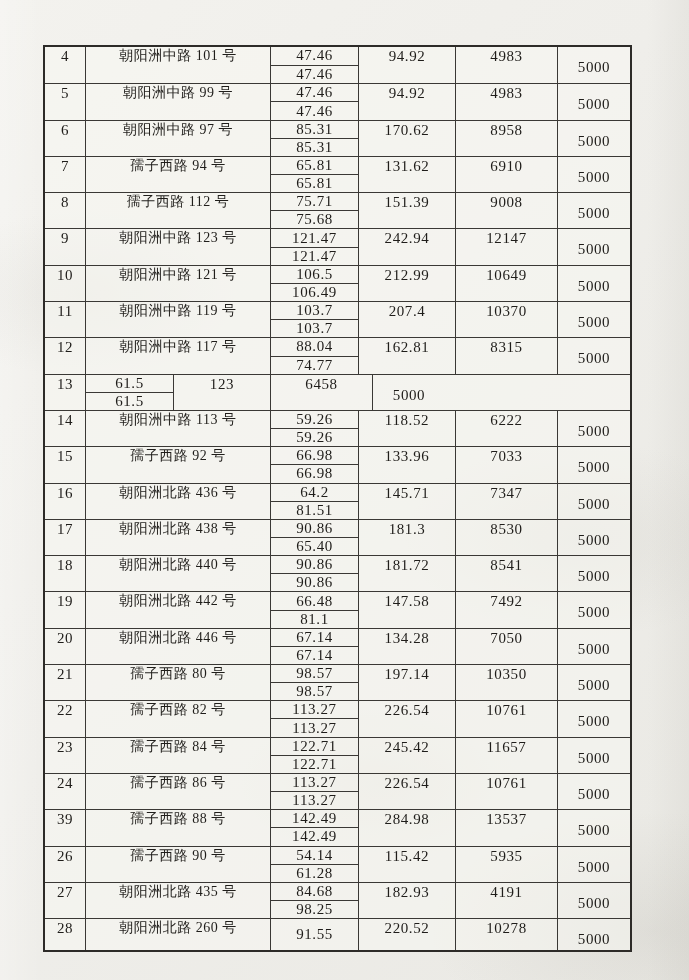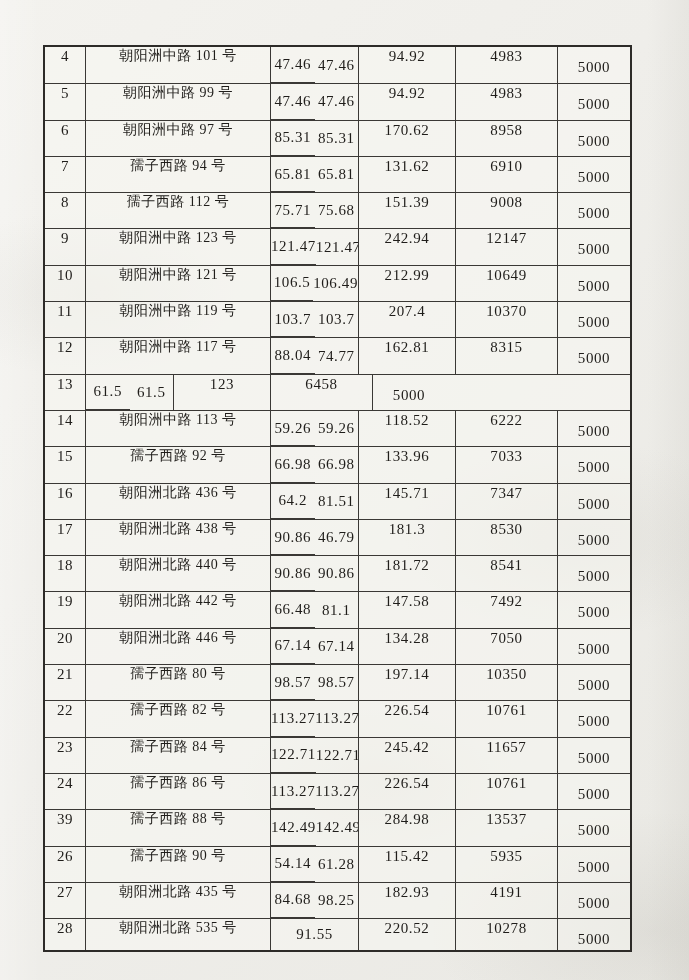--- a/index.html
+++ b/index.html
@@ -55,21 +55,21 @@
     overflow: hidden;
   }
   .cell:not(.c3) {
     display: flex;
     justify-content: center;
     align-items: flex-start;
     line-height: 18.5px;
   }
   .c1 { flex: 0 0 41px;  border-right: 1.5px solid #3a3835; font-size: 15px; }
   .c2 { flex: 0 0 185px; border-right: 1.5px solid #3a3835; font-size: 14px; letter-spacing: 0.5px; white-space: nowrap; }
-  .c3 { flex: 0 0 88px;  border-right: 1.5px solid #3a3835; display: flex; }
+  .c3 { flex: 0 0 88px;  border-right: 1.5px solid #3a3835; display: flex; flex-direction: column; }
   .c4 { flex: 0 0 97px;  border-right: 1.5px solid #3a3835; font-size: 15px; }
   .c5 { flex: 0 0 102px; border-right: 1.5px solid #3a3835; font-size: 15px; }
   .c6 { flex: 0 0 72px;  font-size: 15px; margin-top: 11px; }
   .c1, .c4, .c5, .c6, .sub { letter-spacing: 0.6px; }
   .sub {
     flex: 1 1 50%;
     display: flex;
     justify-content: center;
     align-items: center;
     font-size: 15px;
@@ -222,21 +222,21 @@
     </div>
     <div class="cell c4">145.71</div>
     <div class="cell c5">7347</div>
     <div class="cell c6">5000</div>
   </div>
       <div class="trow">
     <div class="cell c1">17</div>
     <div class="cell c2">朝阳洲北路 438 号</div>
     <div class="cell c3">
       <div class="sub sub1">90.86</div>
-      <div class="sub sub2">46.79</div>
+      <div class="sub sub2">65.40</div>
     </div>
     <div class="cell c4">181.3</div>
     <div class="cell c5">8530</div>
     <div class="cell c6">5000</div>
   </div>
       <div class="trow">
     <div class="cell c1">18</div>
     <div class="cell c2">朝阳洲北路 440 号</div>
     <div class="cell c3">
       <div class="sub sub1">90.86</div>
@@ -340,21 +340,21 @@
     <div class="cell c3">
       <div class="sub sub1">84.68</div>
       <div class="sub sub2">98.25</div>
     </div>
     <div class="cell c4">182.93</div>
     <div class="cell c5">4191</div>
     <div class="cell c6">5000</div>
   </div>
       <div class="trow partial">
     <div class="cell c1">28</div>
-    <div class="cell c2">朝阳洲北路 535 号</div>
+    <div class="cell c2">朝阳洲北路 260 号</div>
     <div class="cell c3">
       <div class="sub sub1">91.55</div>
 
     </div>
     <div class="cell c4">220.52</div>
     <div class="cell c5">10278</div>
     <div class="cell c6">5000</div>
   </div>
     </div>
 </div>

